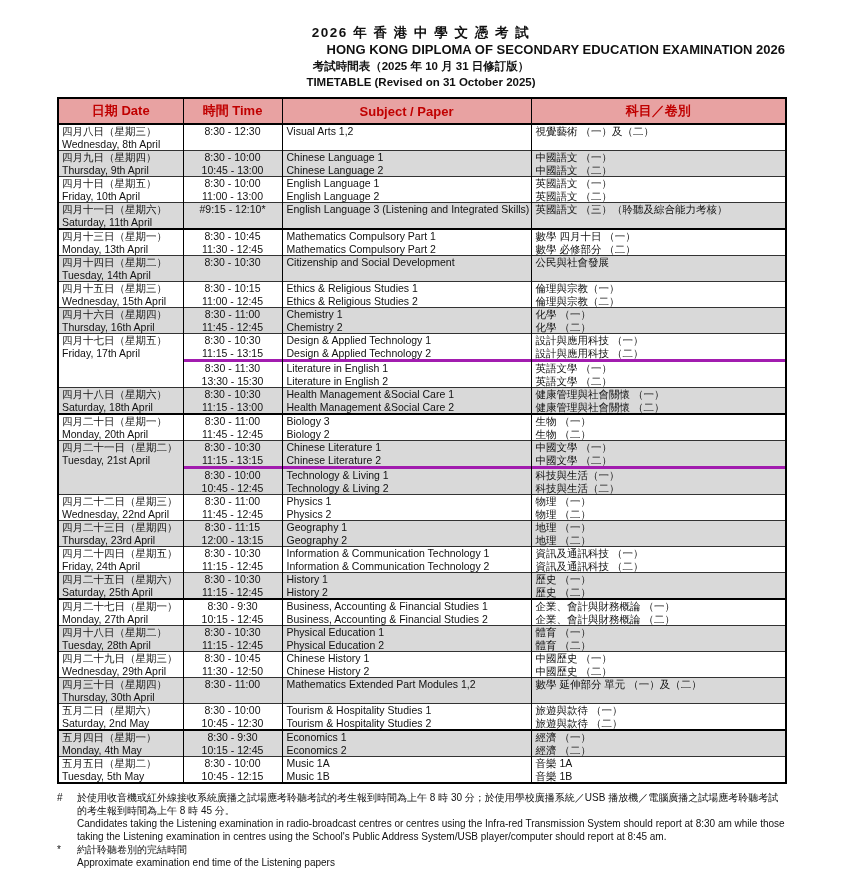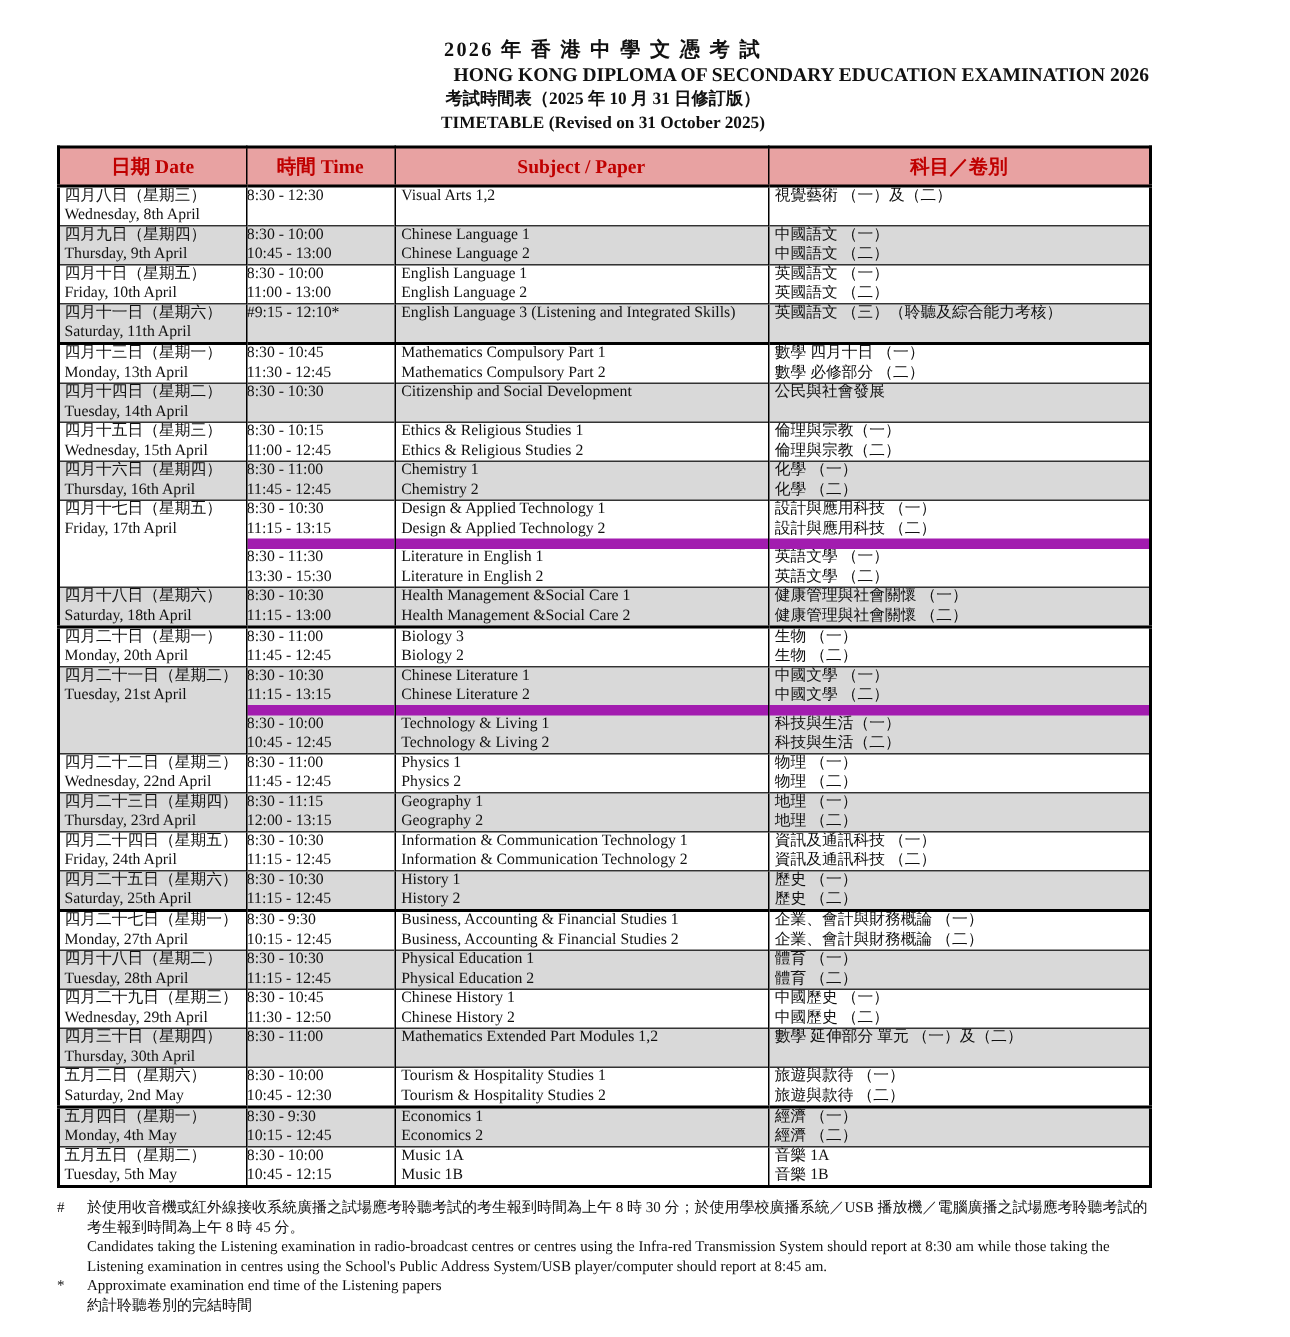--- a/index.html
+++ b/index.html
@@ -1,20 +1,20 @@
 <!DOCTYPE html>
 <html style="--hdr-bg: #e8a2a2; --hdr-fg: #c00000; --row-bg: #d9d9d9;"><head>
 <meta charset="utf-8">
 <style>
   html,body { margin:0; padding:0; background:#ffffff; }
   .page {
     width:788px; height:891px; box-sizing:border-box;
     background:#ffffff; color:#111;
-    font-family:Liberation Serif, serif;
-    padding:24px 0 8px 38px; overflow:hidden;
+    font-family:Liberation Sans, sans-serif;
+    padding:24px 0 8px 57px; overflow:hidden;
   }
   .content { width:728px; }
 
   
   .title-block { text-align:center; margin-bottom:7px; }
   .t1 { font-size:13.5px; font-weight:bold; letter-spacing:1.5px; line-height:17px; }
   .t2 { font-size:13px;   font-weight:bold; line-height:17px;text-align:right; }
   .t3 { font-size:11.5px; font-weight:bold; line-height:16px; }
   .t4 { font-size:11.5px; font-weight:bold; line-height:16px; }
 
@@ -27,22 +27,22 @@
   }
   table.tt td {
     border-left:1.5px solid #000; border-right:1.5px solid #000;
     border-top:1px solid #333;
     vertical-align:top; padding:0;
     font-size:10.5px; line-height:12.5px;
   }
   tr.shaded td { background:var(--row-bg,#d9d9d9); }
   tr.week-end td { border-bottom:2.5px solid #000; }
   td .ln { padding:0 4px; white-space:nowrap; overflow:hidden; }
-  td.time-cell .ln { padding:0; text-align:left; }
-  td .sec + .sec { border-top:7px solid #a21caf; }
+  td.time-cell .ln { padding:0; text-align:center; }
+  td .sec + .sec { border-top:3px solid #a21caf; }
   td.date-cell div { padding:0 3px; white-space:nowrap; overflow:hidden; }
 
   
   .footnotes { margin-top:7px; width:728px; font-size:10px; line-height:13px; }
   .fnrow { display:flex; }
   .fnmark { width:20px; flex:0 0 20px; }
   .fnbody { flex:1; }
 </style>
 </head>
 <body>
@@ -644,20 +644,20 @@
       <div class="fnrow">
         <div class="fnmark">#</div>
         <div class="fnbody">
           <div>於使用收音機或紅外線接收系統廣播之試場應考聆聽考試的考生報到時間為上午 8 時 30 分；於使用學校廣播系統／USB 播放機／電腦廣播之試場應考聆聽考試的考生報到時間為上午 8 時 45 分。</div>
           <div>Candidates taking the Listening examination in radio-broadcast centres or centres using the Infra-red Transmission System should report at 8:30 am while those taking the Listening examination in centres using the School's Public Address System/USB player/computer should report at 8:45 am.</div>
         </div>
       </div>
       <div class="fnrow">
         <div class="fnmark">*</div>
         <div class="fnbody">
+          <div>約計聆聽卷別的完結時間</div>
           <div>Approximate examination end time of the Listening papers</div>
-          <div>約計聆聽卷別的完結時間</div>
         </div>
       </div>
     </div>
 
   </div>
 </div>
 
 </body></html>

